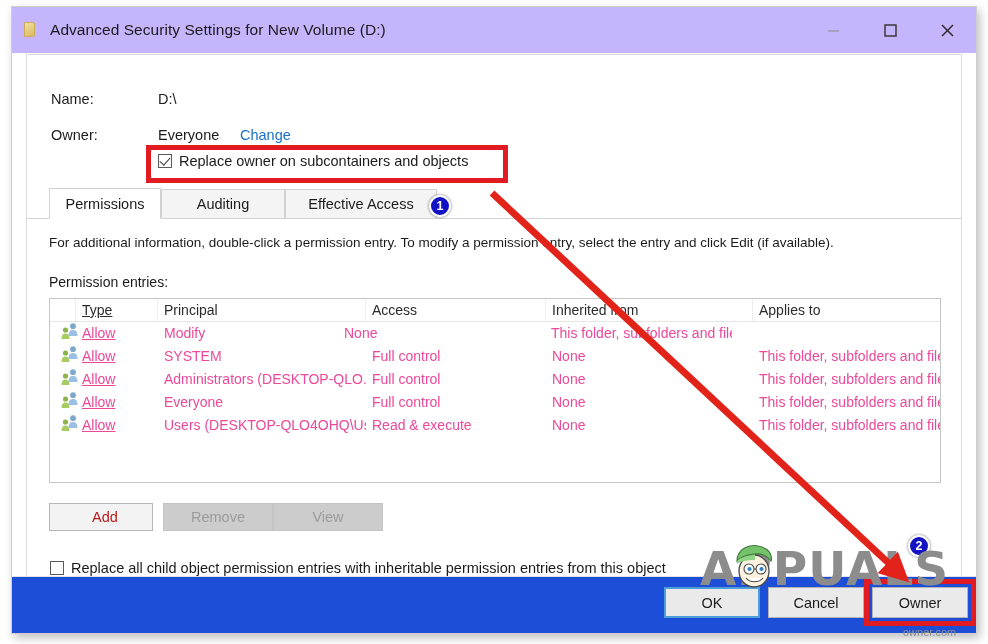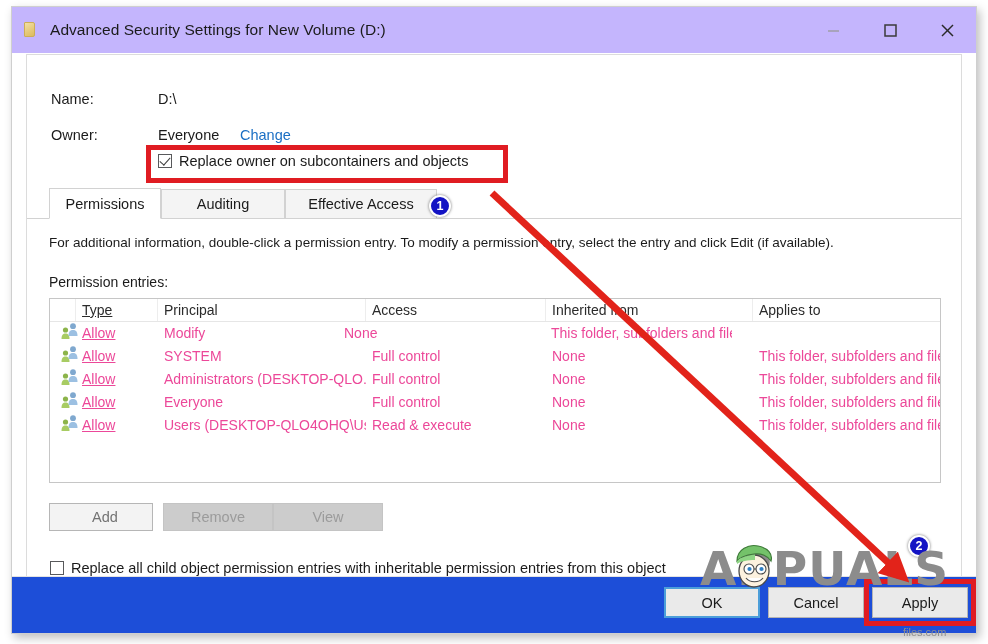--- a/index.html
+++ b/index.html
@@ -274,21 +274,21 @@
     justify-content: center;
     box-sizing: border-box;
     border: 1px solid #adadad;
     background: #e8e8e8;
     color: #1b1b1b;
     white-space: nowrap;
   }
   .winbtn.enabled {
     background: #f3f3f3;
     border-color: #b6b6b6;
-    color: #737373;
+    color: #b91c1c;
     padding-left: 8px;
   }
   .winbtn.disabled {
     background: #cccccc;
     border-color: #c4c4c4;
     color: #9b9b9b;
   }
   #btn-add    { left: 22px;  top: 448px; width: 104px; height: 28px; }
   #btn-remove { left: 136px; top: 448px; width: 110px; height: 28px; }
   #btn-view   { left: 246px; top: 448px; width: 110px; height: 28px; }
@@ -587,40 +587,40 @@
 
     <div id="child-check-wrap">
       <span class="cb"></span>
       <span class="cb-label">Replace all child object permission entries with inheritable permission entries from this object</span>
     </div>
   </div>
 
   <div id="footer">
     <div class="footbtn" id="btn-ok">OK</div>
     <div class="footbtn" id="btn-cancel">Cancel</div>
-    <div class="footbtn" id="btn-apply">Apply</div>
+    <div class="footbtn" id="btn-apply">Owner</div>
     <div id="redbox-apply"></div>
   </div>
 </div>
 
 <div id="watermark">
   <span id="wm-text">APPUALS</span>
   <svg id="wm-face" viewBox="0 0 52 52">
     <ellipse cx="26" cy="32" rx="15" ry="16" fill="#fdf2df" stroke="#4a4a4a" stroke-width="1.3"></ellipse>
     <path d="M9 22 C9 10 21 5 30 7 C40 9 45 15 43 22 C40 17 33 14 26 15 C18 16 12 18 9 22 Z" fill="#74c26a" stroke="#3e7a39" stroke-width="1.2"></path>
     <path d="M9 22 C14 18 20 16 27 15.5 L27 21 C20 21 13 22 9 25 Z" fill="#8ed584"></path>
     <circle cx="21" cy="30" r="5" fill="#ffffff" stroke="#4a4a4a" stroke-width="1.1"></circle>
     <circle cx="33" cy="30" r="5" fill="#ffffff" stroke="#4a4a4a" stroke-width="1.1"></circle>
     <circle cx="21.5" cy="30" r="2.1" fill="#2e7fc4"></circle>
     <circle cx="33.5" cy="30" r="2.1" fill="#2e7fc4"></circle>
     <line x1="26" y1="30" x2="28" y2="30" stroke="#4a4a4a" stroke-width="1.1"></line>
     <path d="M18 39 C22 44 31 44 35 39" fill="#ffffff" stroke="#4a4a4a" stroke-width="1.2"></path>
   </svg>
 </div>
-<div id="wm-url">files.com</div>
+<div id="wm-url">owner.com</div>
 
 <svg id="overlay" viewBox="0 0 988 644">
   <defs>
     <marker id="arrowhead" markerWidth="4.2" markerHeight="4.2" refX="1.6" refY="2.1" orient="auto">
       <polygon points="0,0 4.2,2.1 0,4.2" fill="#e2231a"></polygon>
     </marker>
   </defs>
   <line x1="492" y1="193" x2="896" y2="570" stroke="#e2231a" stroke-width="7" marker-end="url(#arrowhead)"></line>
 </svg>
 

